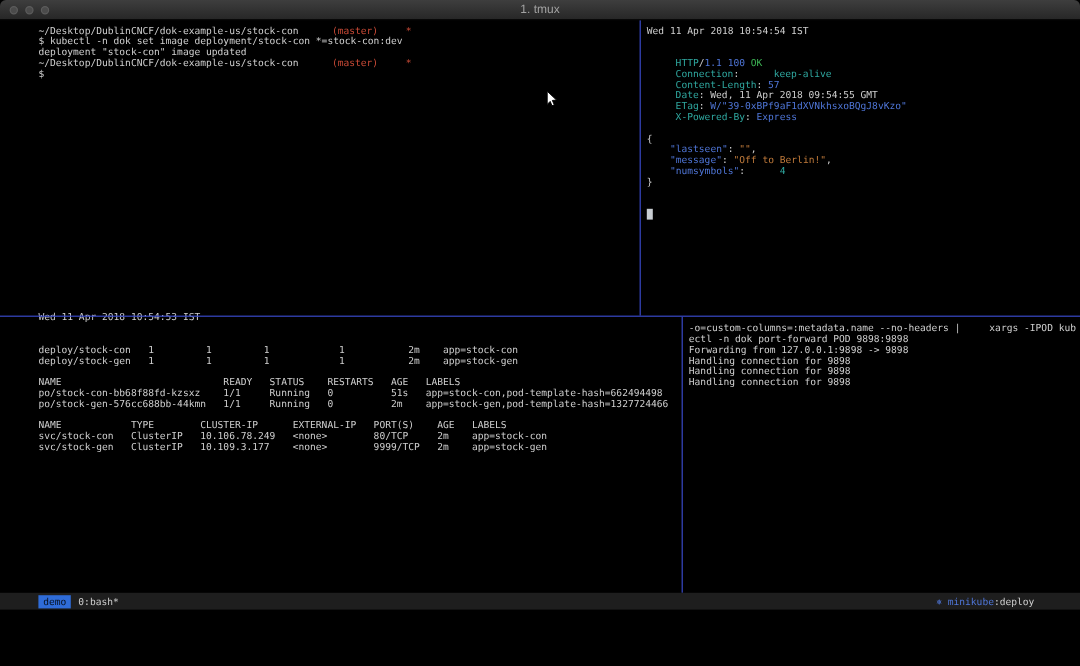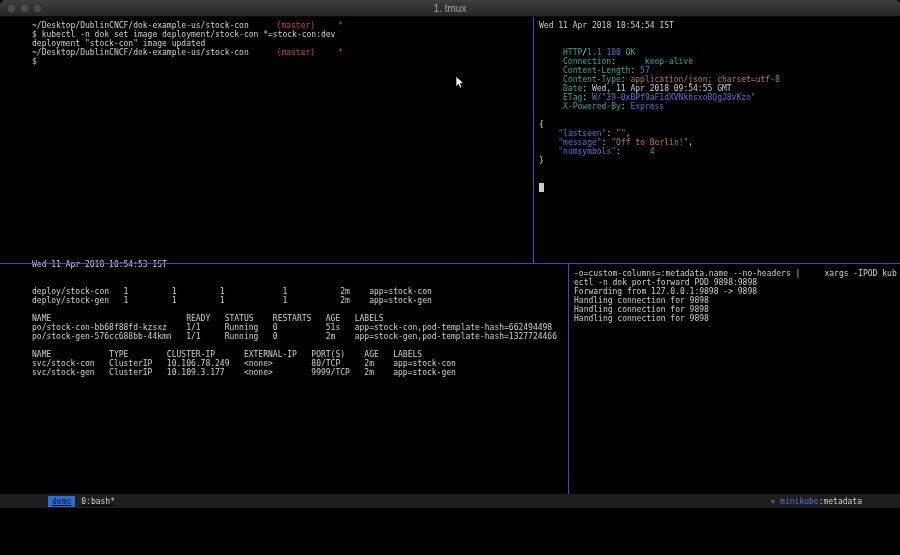--- a/index.html
+++ b/index.html
@@ -43,21 +43,21 @@
   .cursor { display: inline-block; width: 5px; height: 9px; background: #c8cdd2; }
   .pborder { position: absolute; background: #3949c8; }
   .vb1 { left: 533px; top: 17px;  width: 1px;   height: 246px; }
   .hb  { left: 0;     top: 263px; width: 900px; height: 1px; }
   .vb2 { left: 568px; top: 264px; width: 1px;   height: 230px; }
   .statusbar {
     position: absolute; left: 0; top: 494px; width: 900px; height: 14px;
     background: #1e1e1e; font-size: 8px;
     display: flex; align-items: center; justify-content: space-between;
   }
-  .status-left  { padding-left: 48px; display: flex; align-items: center; text-decoration: underline; }
+  .status-left  { padding-left: 32px; display: flex; align-items: center; }
   .status-right { padding-right: 38px; white-space: pre; }
   .session-badge { background: #2f6cd8; color: #06101e; padding: 0 4px; line-height: 11px; display: inline-block; }
   .win-indicator { color: #cfcfcf; margin-left: 6px; }
   .pointer { position: absolute; left: 455px; top: 76px; z-index: 5; }
 </style>
 </head>
 <body>
 
 <div class="window">
 
@@ -77,21 +77,20 @@
       <div class="tline"><span class="fg">~/Desktop/DublinCNCF/dok-example-us/stock-con </span><span class="red">(master)</span><span class="red">*</span></div>
       <div class="tline"><span class="fg">$</span></div>
     </div>
   <div class="pane pane-tr">
       <div class="tline"><span class="fg">Wed 11 Apr 2018 10:54:54 IST</span></div>
       <div class="tline"><span class="fg"></span></div>
       <div class="tline"><span class="fg"></span></div>
       <div class="tline"><span class="cyan">HTTP</span><span class="fg">/</span><span class="blue">1.1</span><span class="fg"> </span><span class="blue">100</span><span class="fg"> </span><span class="green">OK</span></div>
       <div class="tline"><span class="cyan">Connection</span><span class="fg">: </span><span class="cyan">keep-alive</span></div>
       <div class="tline"><span class="cyan">Content-Length</span><span class="fg">: </span><span class="blue">57</span></div>
-      <div class="tline"><span class="cyan">Content-Type</span><span class="fg">: </span><span class="orange">application/json; charset=utf-8</span></div>
       <div class="tline"><span class="cyan">Date</span><span class="fg">: </span><span class="fg">Wed, 11 Apr 2018 09:54:55 GMT</span></div>
       <div class="tline"><span class="cyan">ETag</span><span class="fg">: </span><span class="blue">W/"39-0xBPf9aF1dXVNkhsxoBQgJ8vKzo"</span></div>
       <div class="tline"><span class="cyan">X-Powered-By</span><span class="fg">: </span><span class="blue">Express</span></div>
       <div class="tline"><span class="fg"></span></div>
       <div class="tline"><span class="fg">{</span></div>
       <div class="tline"><span class="fg">    </span><span class="blue">"lastseen"</span><span class="fg">: </span><span class="orange">""</span><span class="fg">,</span></div>
       <div class="tline"><span class="fg">    </span><span class="blue">"message"</span><span class="fg">: </span><span class="orange">"Off to Berlin!"</span><span class="fg">,</span></div>
       <div class="tline"><span class="fg">    </span><span class="blue">"numsymbols"</span><span class="fg">: </span><span class="cyan">4</span></div>
       <div class="tline"><span class="fg">}</span></div>
       <div class="tline"><span class="fg"></span></div>
@@ -128,16 +127,16 @@
 
   <svg class="pointer" width="10" height="13" viewBox="0 0 10 13">
     <path d="M1 0 L1 11 L3.5 8.5 L5 12.2 L6.9 11.3 L5.3 7.7 L8.8 7.4 Z" fill="#ffffff" stroke="#000000" stroke-width="0.8"></path>
   </svg>
 
   <div class="statusbar">
     <div class="status-left">
       <span class="session-badge">demo</span>
       <span class="win-indicator">0:bash*</span>
     </div>
-    <div class="status-right"><span class="blue">⎈ </span><span class="blue">minikube</span><span class="fg">:metadata</span></div>
+    <div class="status-right"><span class="blue">⎈ </span><span class="blue">minikube</span><span class="fg">:deploy</span></div>
   </div>
 
 </div>
 
 </body></html>

